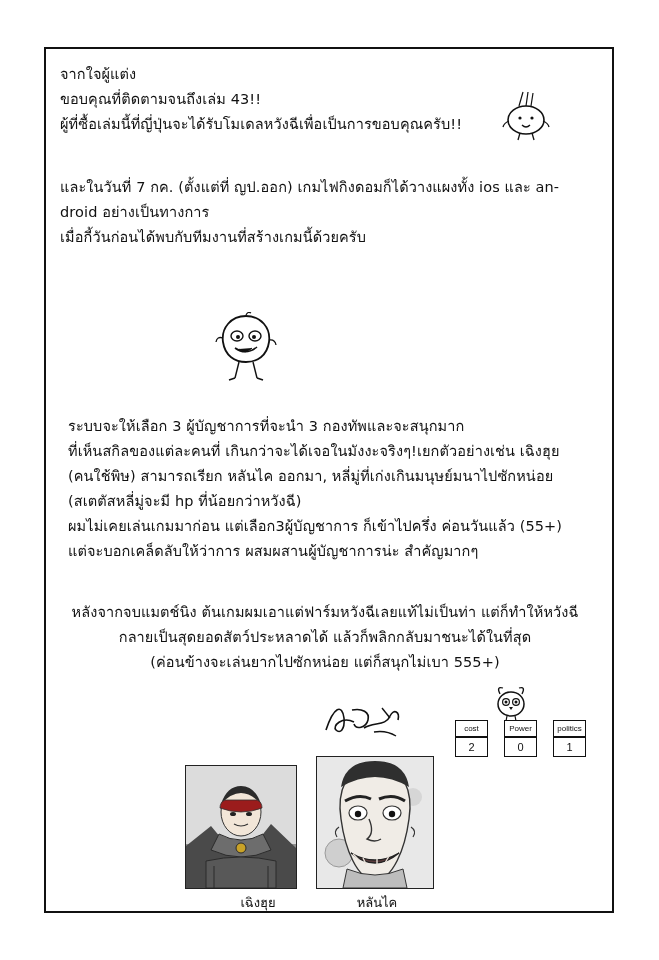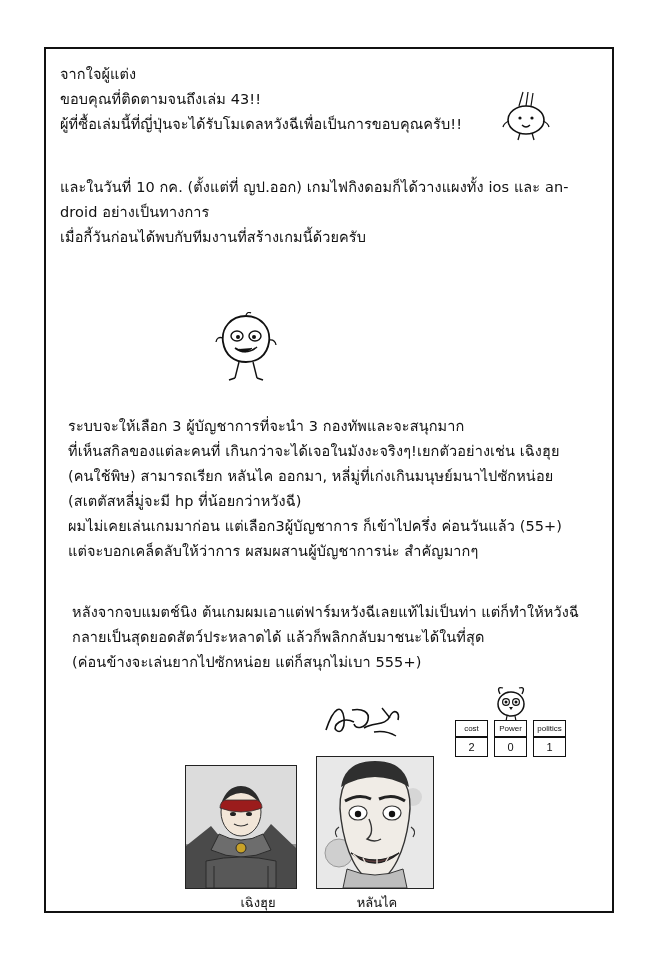--- a/index.html
+++ b/index.html
@@ -76,21 +76,21 @@
   
   .doodle-blocks {
     position: absolute;
     left: 455px;
     top: 686px;
     width: 110px;
     height: 72px;
   }
   .block-row {
     display: flex;
-    gap: 6px;
+    gap: 16px;
   }
   .block-cell {
     width: 33px;
     height: 17px;
     border: 1px solid #111111;
     box-sizing: border-box;
     font-size: 8px;
     line-height: 15px;
     text-align: center;
     color: #111;
@@ -143,33 +143,33 @@
 
 <div class="page">
   <div class="frame"></div>
 
   <div class="content">
 
     <p class="para blk" style="left:0px; top:0px; width:520px;">จากใจผู้แต่ง
 ขอบคุณที่ติดตามจนถึงเล่ม 43!!
 ผู้ที่ซื้อเล่มนี้ที่ญี่ปุ่นจะได้รับโมเดลหวังฉีเพื่อเป็นการขอบคุณครับ!!</p>
 
-    <p class="para blk" style="left:0px; top:113px; width:520px;">และในวันที่ 10 กค. (ตั้งแต่ที่ ญป.ออก) เกมไฟกิงดอมก็ได้วางแผงทั้ง ios และ an-
+    <p class="para blk" style="left:0px; top:113px; width:520px;">และในวันที่ 7 กค. (ตั้งแต่ที่ ญป.ออก) เกมไฟกิงดอมก็ได้วางแผงทั้ง ios และ an-
 droid อย่างเป็นทางการ
 เมื่อกี้วันก่อนได้พบกับทีมงานที่สร้างเกมนี้ด้วยครับ</p>
 
 
     <p class="para blk" style="left:8px; top:352px; width:530px;">ระบบจะให้เลือก 3 ผู้บัญชาการที่จะนำ 3 กองทัพและจะสนุกมาก
 ที่เห็นสกิลของแต่ละคนที่ เกินกว่าจะได้เจอในมังงะจริงๆ!เยกตัวอย่างเช่น เฉิงฮุย
 (คนใช้พิษ) สามารถเรียก หลันไค ออกมา, หลี่มู่ที่เก่งเกินมนุษย์มนาไปซักหน่อย
 (สเตตัสหลี่มู่จะมี hp ที่น้อยกว่าหวังฉี)
 ผมไม่เคยเล่นเกมมาก่อน แต่เลือก3ผู้บัญชาการ ก็เข้าไปครึ่ง ค่อนวันแล้ว (55+)
 แต่จะบอกเคล็ดลับให้ว่าการ ผสมผสานผู้บัญชาการน่ะ สำคัญมากๆ</p>
 
-    <p class="para blk" style="left:12px; top:538px; width:530px;">หลังจากจบแมตช์นิง ต้นเกมผมเอาแต่ฟาร์มหวังฉีเลยแท้ไม่เป็นท่า แต่ก็ทำให้หวังฉี
+    <p class="para blk" style="left:0px; top:538px; width:530px;text-align:center;">หลังจากจบแมตช์นิง ต้นเกมผมเอาแต่ฟาร์มหวังฉีเลยแท้ไม่เป็นท่า แต่ก็ทำให้หวังฉี
 กลายเป็นสุดยอดสัตว์ประหลาดได้ แล้วก็พลิกกลับมาชนะได้ในที่สุด
 (ค่อนข้างจะเล่นยากไปซักหน่อย แต่ก็สนุกไม่เบา 555+)</p>
 
   </div>
 
   <div class="doodle-sprout">
     <svg width="60" height="60" viewBox="0 0 60 60">
       <line x1="28" y1="4" x2="24" y2="18" stroke="#111" stroke-width="1.2"></line>
       <line x1="33" y1="4" x2="31" y2="18" stroke="#111" stroke-width="1.2"></line>
       <line x1="38" y1="5" x2="36" y2="18" stroke="#111" stroke-width="1.2"></line>

